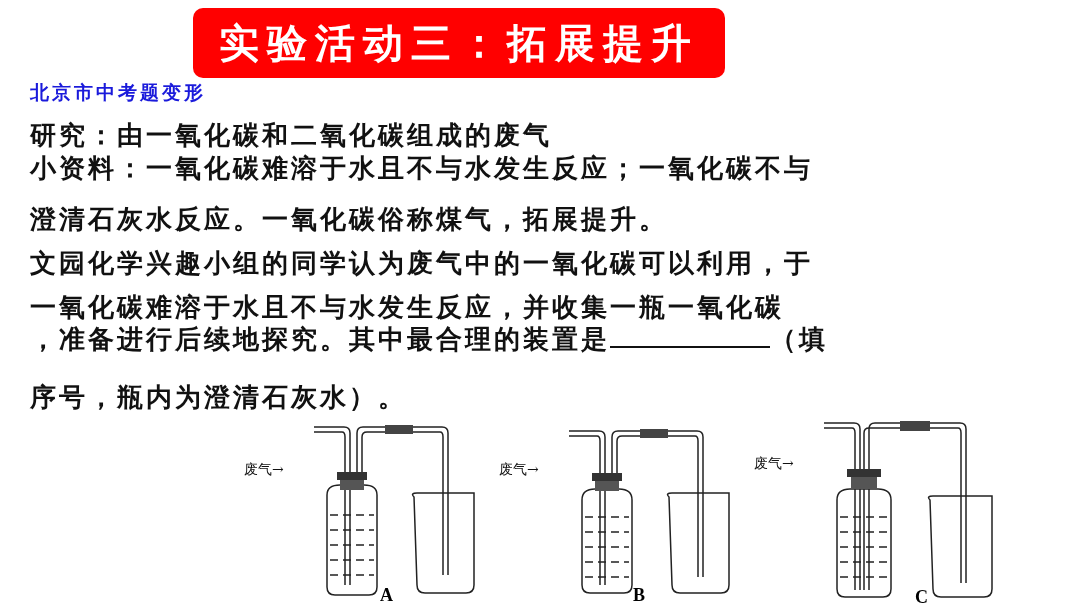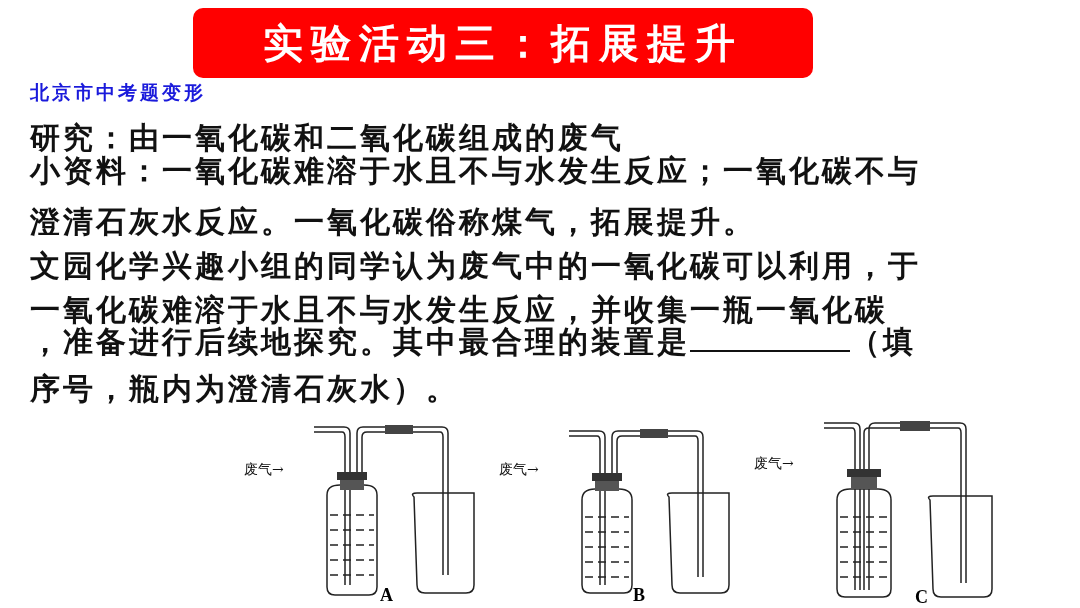--- a/index.html
+++ b/index.html
@@ -1,22 +1,22 @@
 <!DOCTYPE html>
 <html><head>
 <meta charset="utf-8">
 <style>
   html, body { margin:0; padding:0; }
   body { width:1080px; height:608px; background:#ffffff; position:relative; overflow:hidden;
          font-family: "DejaVu Serif", "Liberation Serif", serif; }
-  .banner { position:absolute; left:193px; top:8px; width:620px; height:70px; background:#ff0000;
+  .banner { position:absolute; left:193px; top:8px; width:532px; height:70px; background:#ff0000;
             border-radius:10px; display:flex; align-items:center; justify-content:center; }
   .banner span { color:#ffffff; font-size:40px; font-weight:bold; letter-spacing:8px; }
   .subtitle { position:absolute; left:30px; top:80px; color:#1a1adb; font-size:19px; font-weight:bold; letter-spacing:3px; }
-  .line { position:absolute; left:30px; color:#111; font-size:30px; font-weight:bold; letter-spacing:3px; white-space:nowrap; }
+  .line { position:absolute; left:30px; color:#111; font-size:26px; font-weight:bold; letter-spacing:3px; white-space:nowrap; }
   .blank { display:inline-block; width:160px; border-bottom:2px solid #111; height:22px; vertical-align:baseline; }
   .app { position:absolute; top:405px; width:250px; height:200px; }
   .gas-label { position:absolute; font-size:14px; color:#111; white-space:nowrap;margin-top:48px; }
   .letter { position:absolute; font-size:18px; font-weight:bold; font-family:"Liberation Serif", serif; }
   svg { position:absolute; left:0; top:0; }
 </style>
 </head>
 <body>
 
 <div class="banner">
@@ -26,21 +26,21 @@
 <div class="subtitle">北京市中考题变形</div>
 
 <div class="line" style="top:118px">研究：由一氧化碳和二氧化碳组成的废气</div>
 <div class="line" style="top:151px">小资料：一氧化碳难溶于水且不与水发生反应；一氧化碳不与</div>
 <div class="line" style="top:202px">澄清石灰水反应。一氧化碳俗称煤气，拓展提升。</div>
 <div class="line" style="top:246px">文园化学兴趣小组的同学认为废气中的一氧化碳可以利用，于</div>
 <div class="line" style="top:290px">一氧化碳难溶于水且不与水发生反应，并收集一瓶一氧化碳</div>
 <div class="line" style="top:322px">
   <span>，准备进行后续地探究。其中最合理的装置是</span><span class="blank"></span><span>（填</span>
 </div>
-<div class="line" style="top:369px">序号，瓶内为澄清石灰水）。</div>
+<div class="line" style="top:380px">序号，瓶内为澄清石灰水）。</div>
 
 <div class="app" style="left:242px">
   <div class="gas-label" style="left:2px;top:8px">废气→</div>
   <svg width="250" height="200">
     <g fill="none" stroke="#222" stroke-width="1.5">
       <path d="M72 22 H102 Q108 22 108 28 V180"></path>
       <path d="M72 27 H100 Q103 27 103 32 V180"></path>
       <path d="M115 75 V28 Q115 22 121 22 H200 Q206 22 206 28 V170"></path>
       <path d="M120 75 V32 Q120 27 125 27 H198 Q201 27 201 32 V170"></path>
       <path d="M85 90 Q85 80 98 80 H122 Q135 80 135 90 V182 Q135 190 127 190 H93 Q85 190 85 182 Z"></path>

